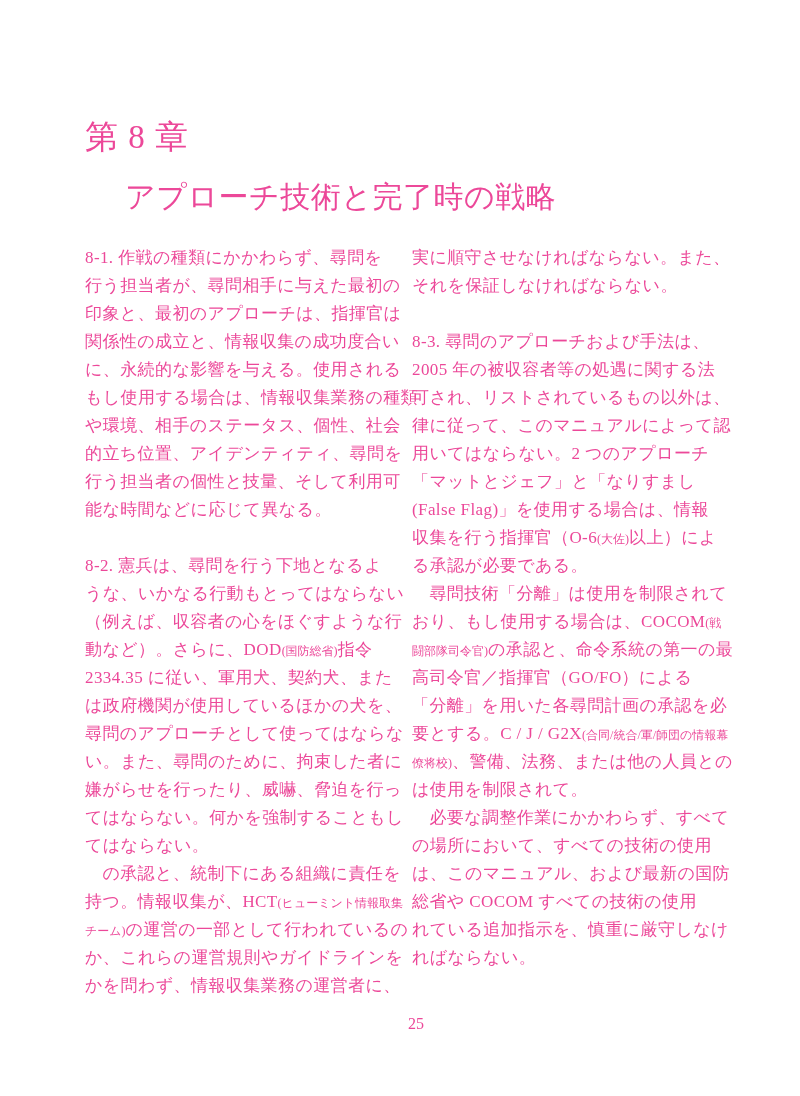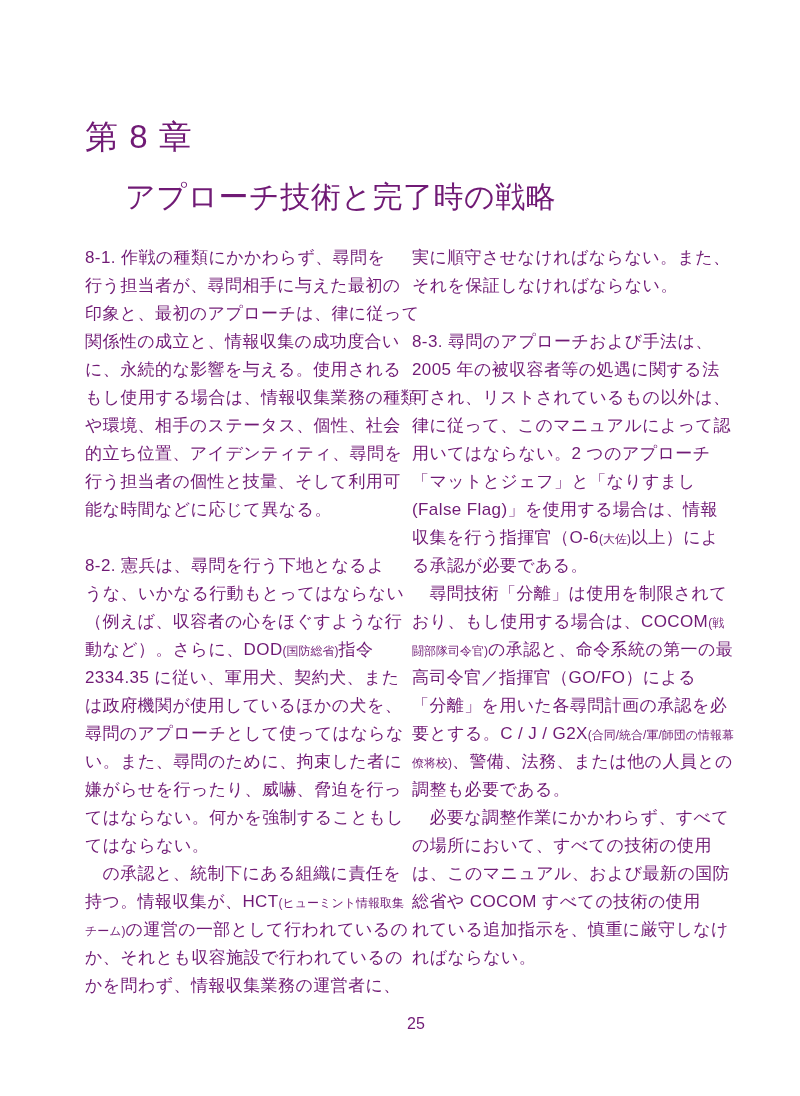--- a/index.html
+++ b/index.html
@@ -5,22 +5,22 @@
   html, body {
     margin: 0;
     padding: 0;
     background: #ffffff;
   }
   .page {
     position: relative;
     width: 776px;
     height: 1096px;
     background: #ffffff;
-    color: #701a75;
-    font-family: Liberation Sans, sans-serif;
+    color: #ec4899;
+    font-family: Liberation Serif, serif;
     overflow: hidden;
   }
   .chapter-number {
     position: absolute;
     left: 85px;
     top: 118px;
     font-size: 33px;
     line-height: 38px;
     letter-spacing: 1px;
     white-space: nowrap;
@@ -68,21 +68,21 @@
 
 <div class="page">
 
   <div class="chapter-number">第 8 章</div>
 
   <div class="chapter-title">アプローチ技術と完了時の戦略</div>
 
   <div class="column column-left">
       <div class="line"><span>8-1. 作戦の種類にかかわらず、尋問を</span></div>
       <div class="line"><span>行う担当者が、尋問相手に与えた最初の</span></div>
-      <div class="line"><span>印象と、最初のアプローチは、律に従って</span></div>
+      <div class="line"><span>印象と、最初のアプローチは、指揮官は</span></div>
       <div class="line"><span>関係性の成立と、情報収集の成功度合い</span></div>
       <div class="line"><span>に、永続的な影響を与える。使用される</span></div>
       <div class="line"><span>もし使用する場合は、情報収集業務の種類</span></div>
       <div class="line"><span>や環境、相手のステータス、個性、社会</span></div>
       <div class="line"><span>的立ち位置、アイデンティティ、尋問を</span></div>
       <div class="line"><span>行う担当者の個性と技量、そして利用可</span></div>
       <div class="line"><span>能な時間などに応じて異なる。</span></div>
       <div class="line">&nbsp;</div>
       <div class="line"><span>8-2. 憲兵は、尋問を行う下地となるよ</span></div>
       <div class="line"><span>うな、いかなる行動もとってはならない</span></div>
@@ -91,21 +91,21 @@
       <div class="line"><span>2334.35 に従い、軍用犬、契約犬、また</span></div>
       <div class="line"><span>は政府機関が使用しているほかの犬を、</span></div>
       <div class="line"><span>尋問のアプローチとして使ってはならな</span></div>
       <div class="line"><span>い。また、尋問のために、拘束した者に</span></div>
       <div class="line"><span>嫌がらせを行ったり、威嚇、脅迫を行っ</span></div>
       <div class="line"><span>てはならない。何かを強制することもし</span></div>
       <div class="line"><span>てはならない。</span></div>
       <div class="line"><span>　の承認と、統制下にある組織に責任を</span></div>
       <div class="line"><span>持つ。情報収集が、HCT</span><span class="sm">(ヒューミント情報取集</span></div>
       <div class="line"><span class="sm">チーム)</span><span>の運営の一部として行われているの</span></div>
-      <div class="line"><span>か、それとも収容施設で行われているの</span></div>
+      <div class="line"><span>か、これらの運営規則やガイドラインを</span></div>
       <div class="line"><span>かを問わず、情報収集業務の運営者に、</span></div>
     </div>
 
   <div class="column column-right">
       <div class="line"><span>実に順守させなければならない。また、</span></div>
       <div class="line"><span>それを保証しなければならない。</span></div>
       <div class="line">&nbsp;</div>
       <div class="line"><span>8-3. 尋問のアプローチおよび手法は、</span></div>
       <div class="line"><span>2005 年の被収容者等の処遇に関する法</span></div>
       <div class="line"><span>可され、リストされているもの以外は、</span></div>
@@ -115,21 +115,21 @@
       <div class="line"><span>(False Flag)」を使用する場合は、情報</span></div>
       <div class="line"><span>収集を行う指揮官（O-6</span><span class="sm">(大佐)</span><span>以上）によ</span></div>
       <div class="line"><span>る承認が必要である。</span></div>
       <div class="line"><span>　尋問技術「分離」は使用を制限されて</span></div>
       <div class="line"><span>おり、もし使用する場合は、COCOM</span><span class="sm">(戦</span></div>
       <div class="line"><span class="sm">闘部隊司令官)</span><span>の承認と、命令系統の第一の最</span></div>
       <div class="line"><span>高司令官／指揮官（GO/FO）による</span></div>
       <div class="line"><span>「分離」を用いた各尋問計画の承認を必</span></div>
       <div class="line"><span>要とする。C / J / G2X</span><span class="sm">(合同/統合/軍/師団の情報幕</span></div>
       <div class="line"><span class="sm">僚将校)</span><span>、警備、法務、または他の人員との</span></div>
-      <div class="line"><span>調整も必要である。</span></div>
+      <div class="line"><span>は使用を制限されて。</span></div>
       <div class="line"><span>　必要な調整作業にかかわらず、すべて</span></div>
       <div class="line"><span>の場所において、すべての技術の使用</span></div>
       <div class="line"><span>は、このマニュアル、および最新の国防</span></div>
       <div class="line"><span>総省や COCOM すべての技術の使用</span></div>
       <div class="line"><span>れている追加指示を、慎重に厳守しなけ</span></div>
       <div class="line"><span>ればならない。</span></div>
     </div>
 
   <div class="page-number">25</div>
 

